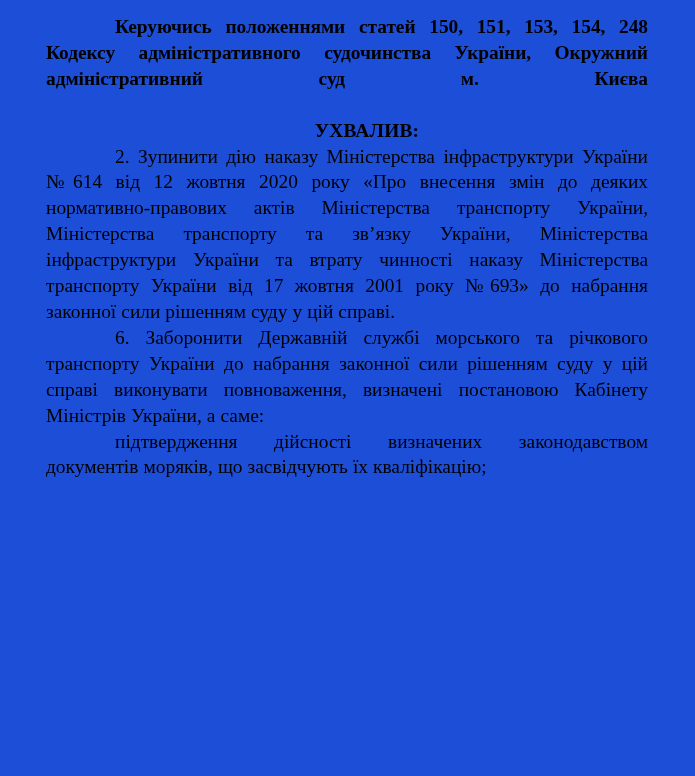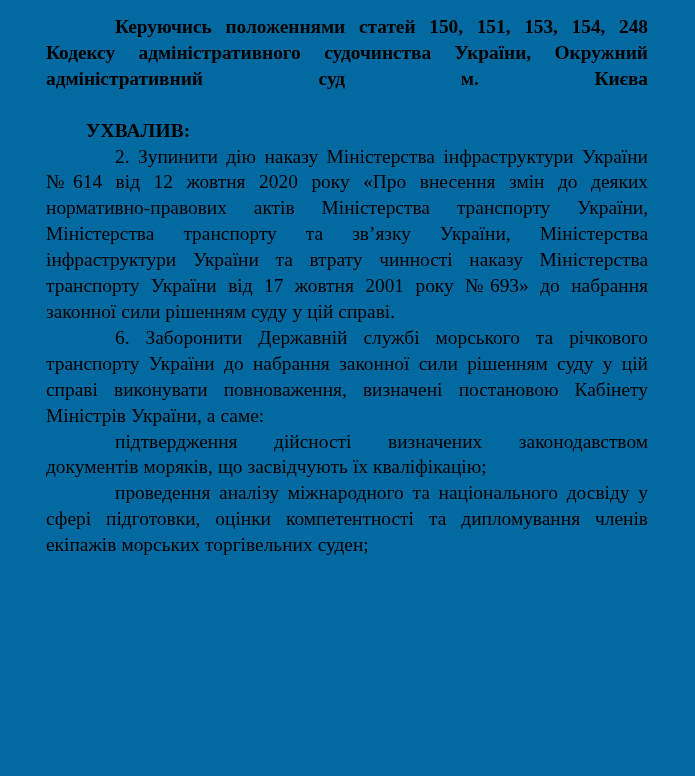--- a/index.html
+++ b/index.html
@@ -15,21 +15,21 @@
     overflow: hidden;
     font-family: "Liberation Serif", "DejaVu Serif", serif;
     color: #000000;
     -webkit-font-smoothing: antialiased;
   }
 
   .page {
     position: relative;
     width: 695px;
     height: 776px;
-    background: #0369a1;
+    background: #1d4ed8;
     box-sizing: border-box;
     padding: 14px 47px 0 46px;
   }
 
   .doc-body {
     width: 602px;
   }
 
   
   .para {
@@ -59,21 +59,21 @@
     font-weight: bold;
     letter-spacing: -0.05px;
   }
 
   .heading-ruled {
     margin: 0;
     padding: 0;
     font-size: 19.4px;
     line-height: 25.9px;
     font-weight: bold;
-    text-align: left;
+    text-align: center;
     text-indent: 0;
     padding-left: 40px;
     letter-spacing: 0.2px;
   }
 
   .para-item,
   .para-sub {
     font-weight: normal;
   }
 
@@ -92,18 +92,17 @@
     <p class="heading-ruled">УХВАЛИВ:</p>
 
 
     <p class="para para-item no-stretch">2. Зупинити дію наказу Міністерства інфраструктури України №614 від 12 жовтня 2020 року «Про внесення змін до деяких нормативно-правових актів Міністерства транспорту України, Міністерства транспорту та зв’язку України, Міністерства інфраструктури України та втрату чинності наказу Міністерства транспорту України від 17 жовтня 2001 року №693» до набрання законної сили рішенням суду у цій справі.</p>
 
     <p class="para para-item no-stretch">6. Заборонити Державній службі морського та річкового транспорту України до набрання законної сили рішенням суду у цій справі виконувати повноваження, визначені постановою Кабінету Міністрів України, а саме:</p>
 
 
     <p class="para para-sub no-stretch">підтвердження дійсності визначених законодавством документів моряків, що засвідчують їх кваліфікацію;</p>
 
-    <p class="para para-sub no-stretch">проведення аналізу міжнародного та національного досвіду у сфері підготовки, оцінки компетентності та дипломування членів екіпажів морських торгівельних суден;</p>
 
     <div class="spacer-bottom"></div>
 
   </div>
 </div>
 
 </body></html>

